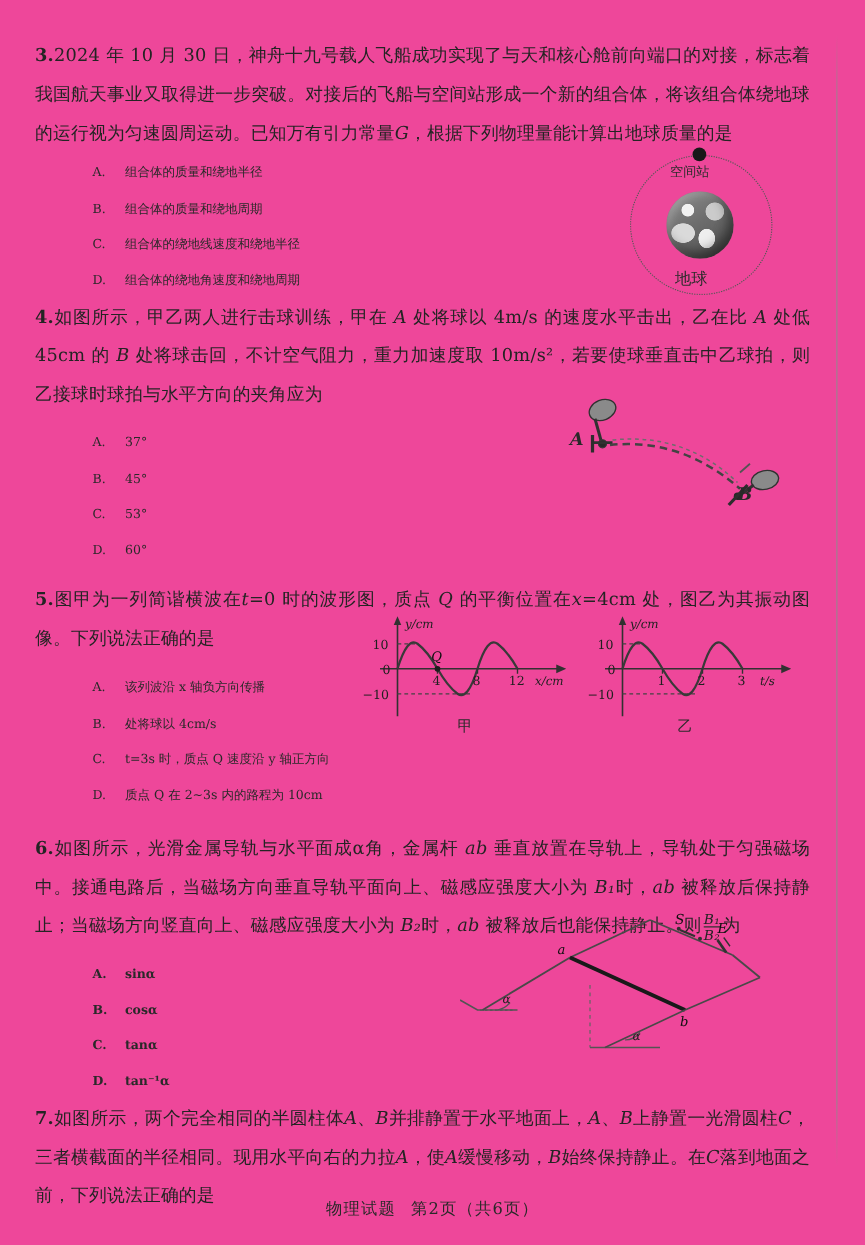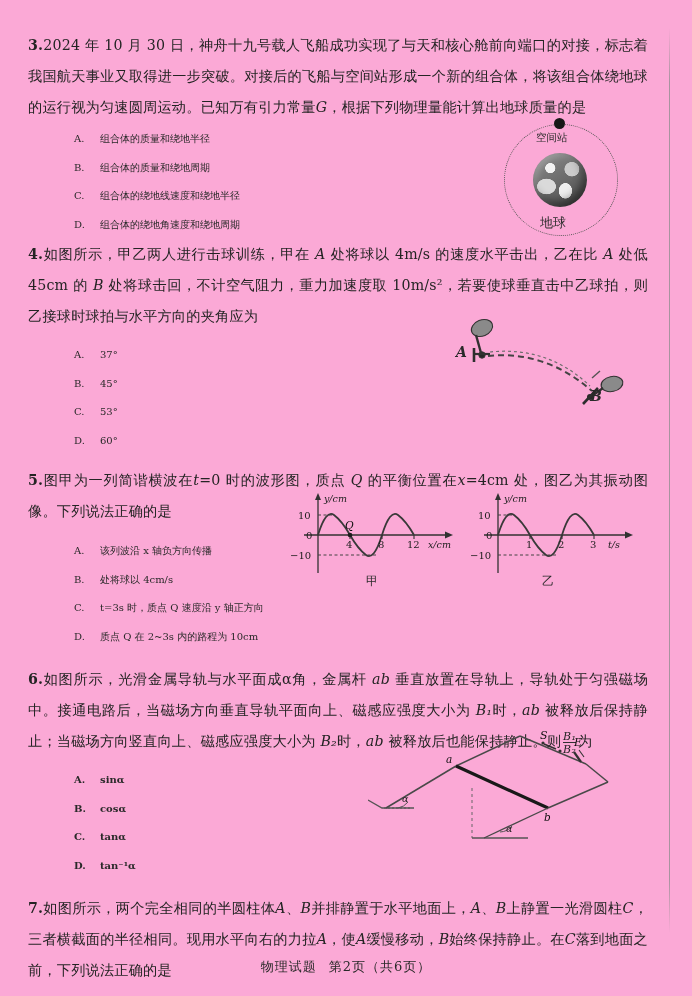--- a/index.html
+++ b/index.html
@@ -4,21 +4,21 @@
 <style>
   html, body {
     margin: 0;
     padding: 0;
     background: #ffffff;
   }
   #page {
     position: relative;
     width: 692px;
     height: 996px;
-    background: #f9a8d4;
+    background: #ec4899;
     font-family: "DejaVu Serif", "Liberation Serif", serif;
     color: #2b2b2b;
     overflow: hidden;
     filter: contrast(1.02);
   }
   
   .scan-edge {
     position: absolute;
     top: 28px;
     right: 22px;
@@ -211,21 +211,21 @@
         <span class="num">6.</span><span>如图所示，光滑金属导轨与水平面成α角，金属杆</span> <span class="it">ab</span> <span>垂直放置在导轨上，导轨处于匀强磁场中。接通电路后，当磁场方向垂直导轨平面向上、磁感应强度大小为</span> <span class="it">B₁</span><span>时，</span><span class="it">ab</span> <span>被释放后保持静止；当磁场方向竖直向上、磁感应强度大小为</span> <span class="it">B₂</span><span>时，</span><span class="it">ab</span> <span>被释放后也能保持静止。则</span><span class="frac"><span class="num2">B₁</span><br><span class="den">B₂</span></span><span>为</span>
       </div>
       <div class="opts" style="margin-top:9px;font-weight:bold;">
         <div class="opt"><span class="lbl">A.</span><span>sinα</span></div>
         <div class="opt"><span class="lbl">B.</span><span>cosα</span></div>
         <div class="opt"><span class="lbl">C.</span><span>tanα</span></div>
         <div class="opt"><span class="lbl">D.</span><span>tan⁻¹α</span></div>
       </div>
     </div>
 
-    <div class="q" style="margin-top:13px;">
+    <div class="q" style="">
       <div class="q-body">
         <span class="num">7.</span><span>如图所示，两个完全相同的半圆柱体</span><span class="it">A</span><span>、</span><span class="it">B</span><span>并排静置于水平地面上，</span><span class="it">A</span><span>、</span><span class="it">B</span><span>上静置一光滑圆柱</span><span class="it">C</span><span>，三者横截面的半径相同。现用水平向右的力拉</span><span class="it">A</span><span>，使</span><span class="it">A</span><span>缓慢移动，</span><span class="it">B</span><span>始终保持静止。在</span><span class="it">C</span><span>落到地面之前，下列说法正确的是</span>
       </div>
     </div>
 
   </div>
 
   <div class="fig-earth">
     <div class="orbit"></div>
     <div class="station-dot"></div>

